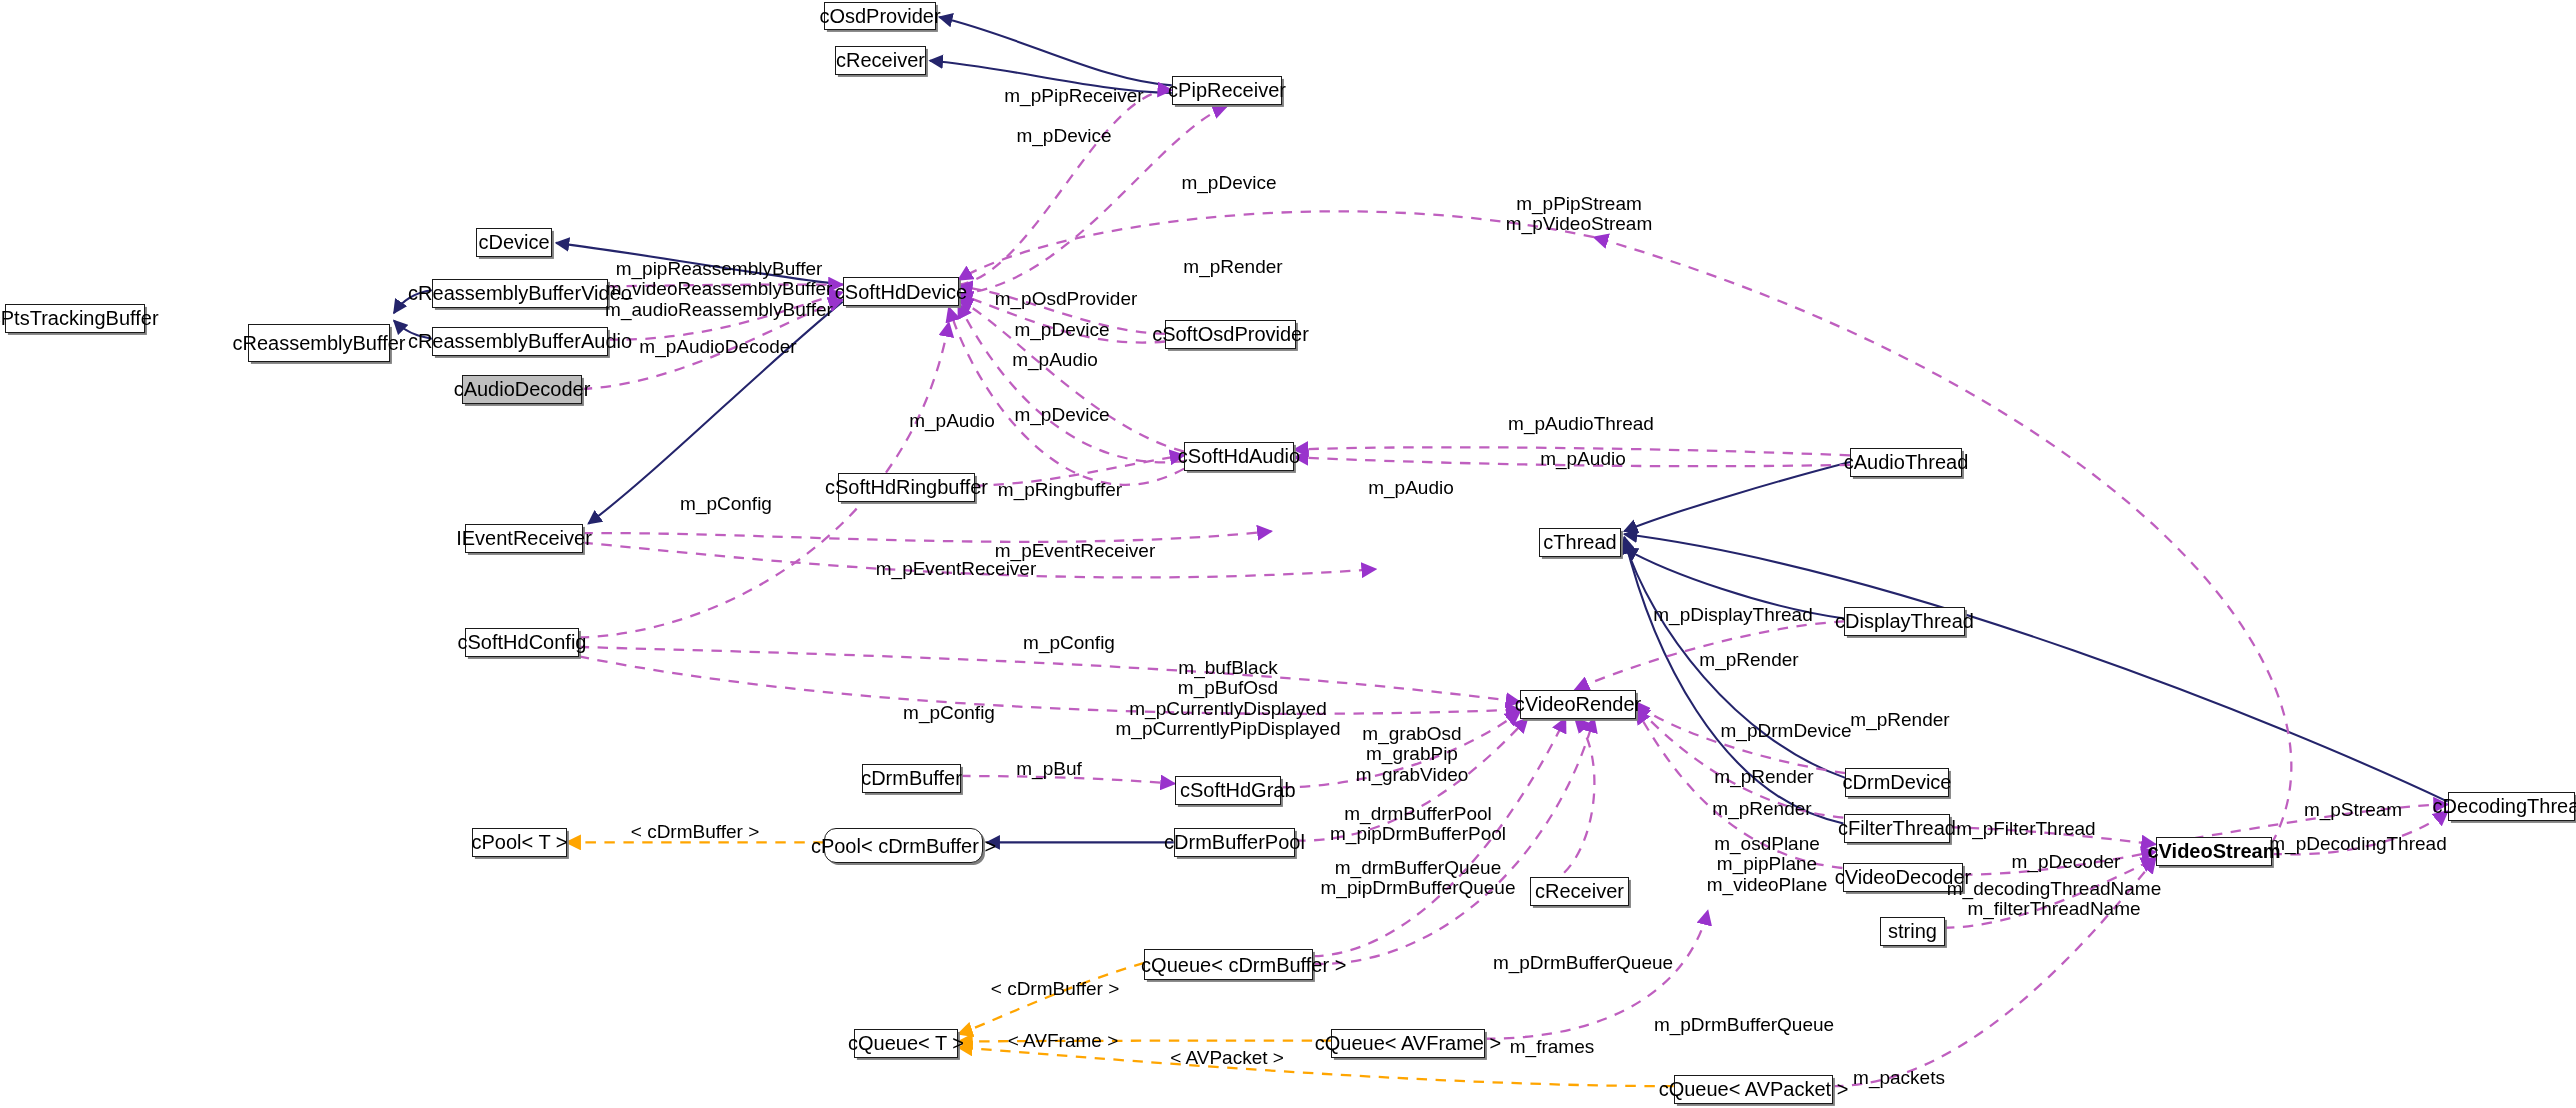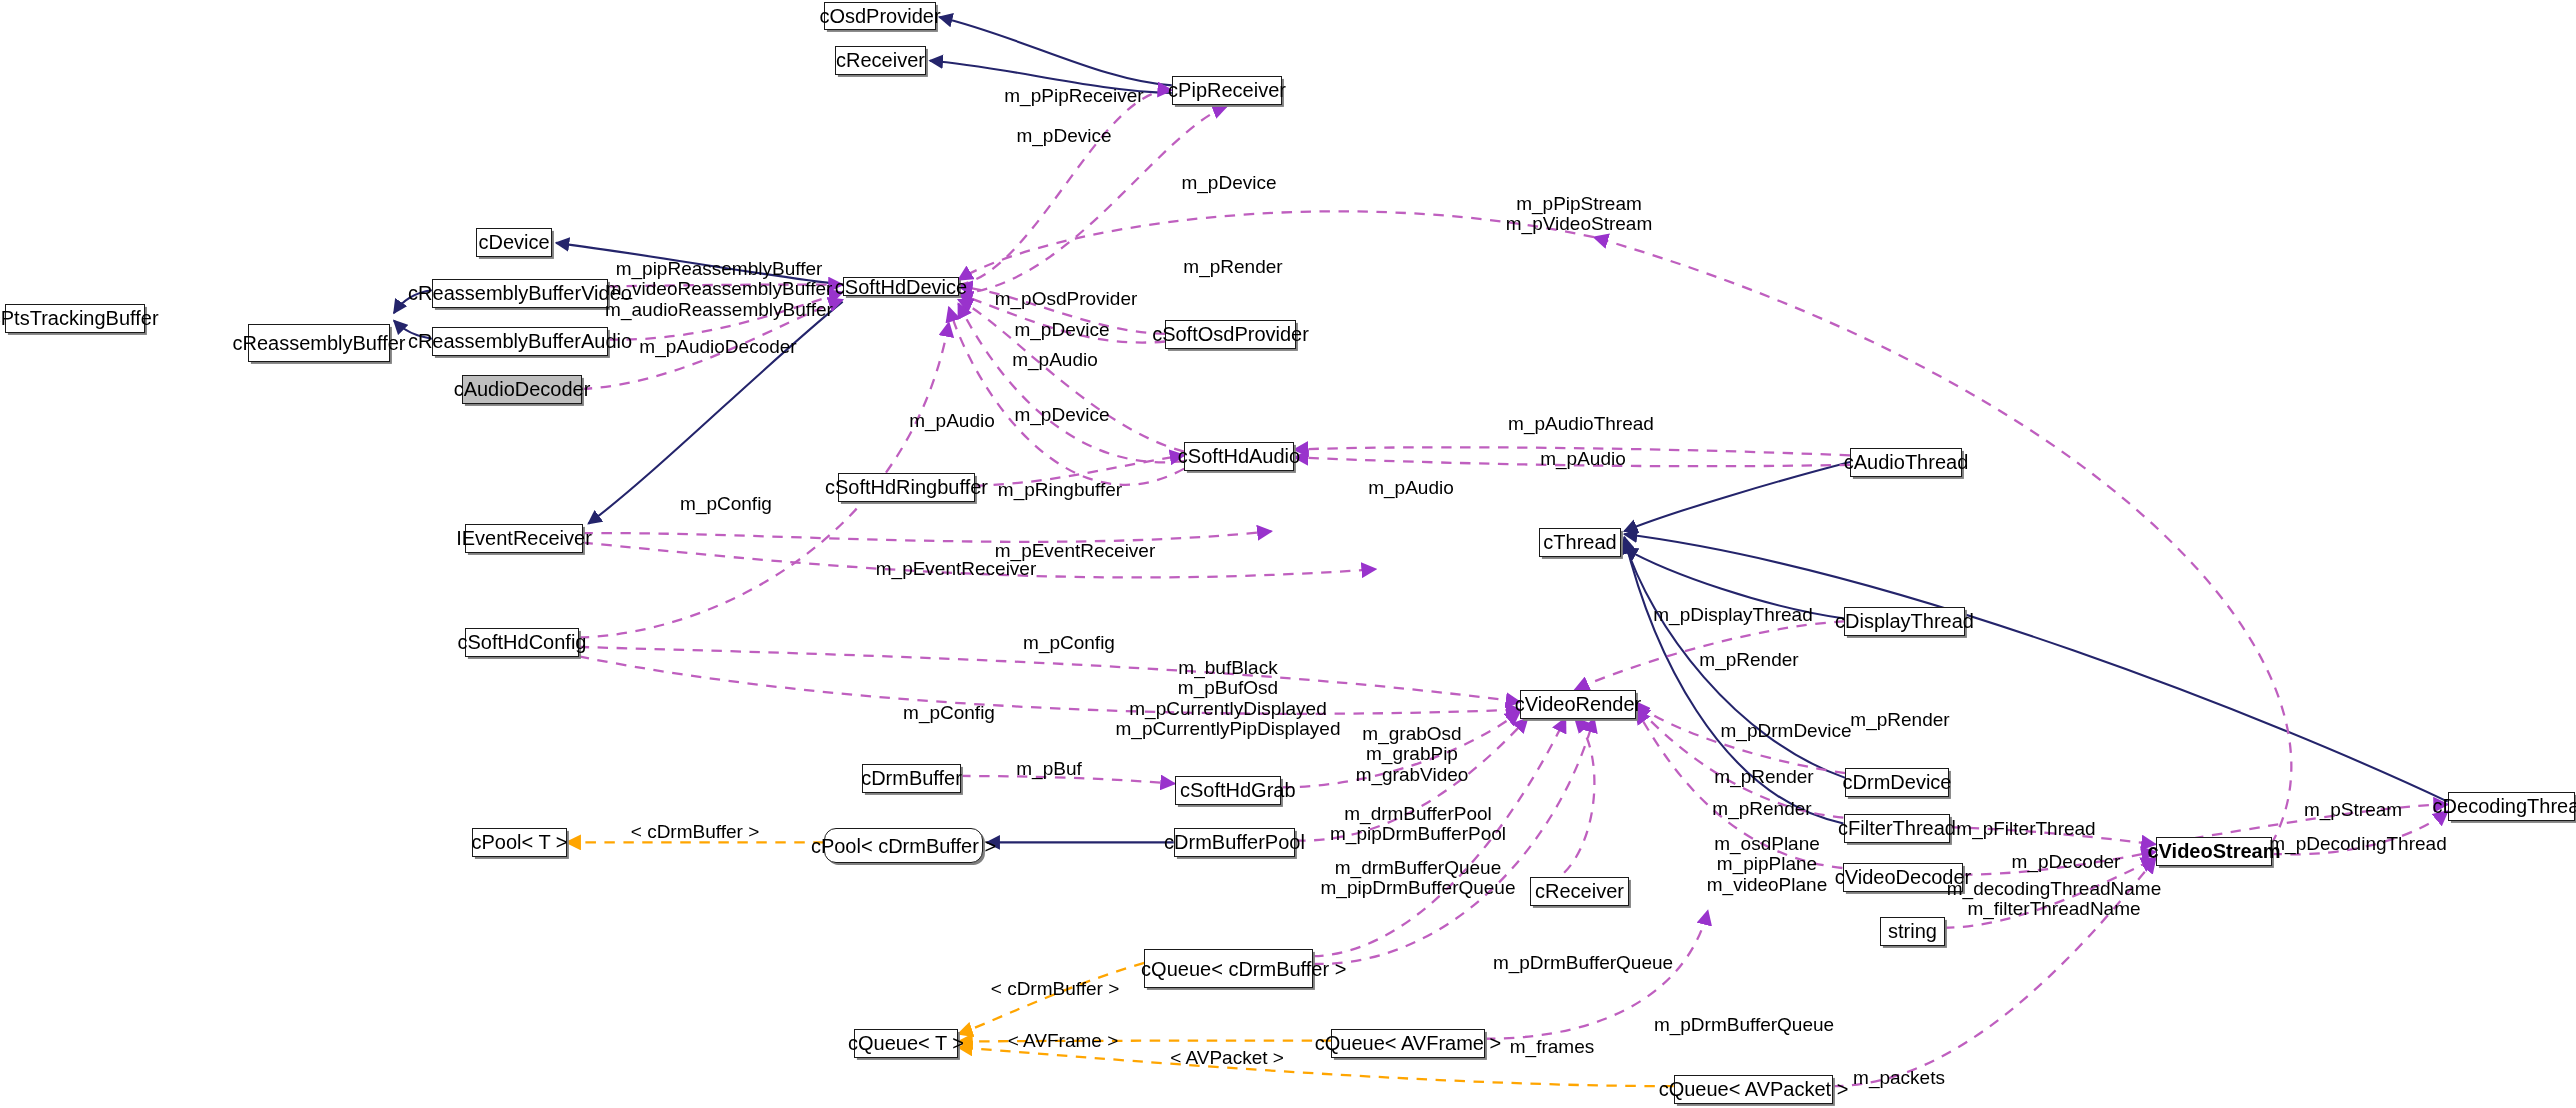--- a/index.html
+++ b/index.html
@@ -155,21 +155,21 @@
       </div>
       <div class="node-box" style="left: 4.7px; top: 304px; width: 140px; height: 28.5px;">
         <span>cPtsTrackingBuffer</span>
       </div>
       <div class="node-box" style="left: 432px; top: 327px; width: 176px; height: 28.5px;">
         <span>cReassemblyBufferAudio</span>
       </div>
       <div class="node-box highlight" style="left: 462px; top: 375px; width: 120px; height: 28.5px;">
         <span>cAudioDecoder</span>
       </div>
-      <div class="node-box" style="left: 843px; top: 277px; width: 116px; height: 19px;">
+      <div class="node-box" style="left: 843px; top: 277px; width: 116px; height: 29px;">
         <span>cSoftHdDevice</span>
       </div>
       <div class="node-box" style="left: 1165px; top: 320px; width: 131px; height: 28.5px;">
         <span>cSoftOsdProvider</span>
       </div>
       <div class="node-box" style="left: 1184px; top: 442px; width: 110px; height: 28.5px;">
         <span>cSoftHdAudio</span>
       </div>
       <div class="node-box" style="left: 838px; top: 473px; width: 137px; height: 28.5px;">
         <span>cSoftHdRingbuffer</span>
@@ -221,21 +221,21 @@
       </div>
       <div class="node-box" style="left: 1843px; top: 863px; width: 120px; height: 28.5px;">
         <span>cVideoDecoder</span>
       </div>
       <div class="node-box" style="left: 1530px; top: 877px; width: 99px; height: 28.5px;">
         <span>cReceiver</span>
       </div>
       <div class="node-box" style="left: 1880px; top: 917px; width: 65px; height: 28.5px;">
         <span>string</span>
       </div>
-      <div class="node-box" style="left: 1144px; top: 949px; width: 169px; height: 39px; padding-left: 39px;">
+      <div class="node-box" style="left: 1144px; top: 949px; width: 169px; height: 31px; padding-left: 39px;">
         <span>cQueue&lt; cDrmBuffer &gt;</span>
       </div>
       <div class="node-box" style="left: 854px; top: 1029px; width: 104px; height: 28.5px;">
         <span>cQueue&lt; T &gt;</span>
       </div>
       <div class="node-box" style="left: 1331px; top: 1029px; width: 154px; height: 28.5px;">
         <span>cQueue&lt; AVFrame &gt;</span>
       </div>
       <div class="node-box" style="left: 1674px; top: 1075px; width: 159px; height: 28.5px;">
         <span>cQueue&lt; AVPacket &gt;</span>

